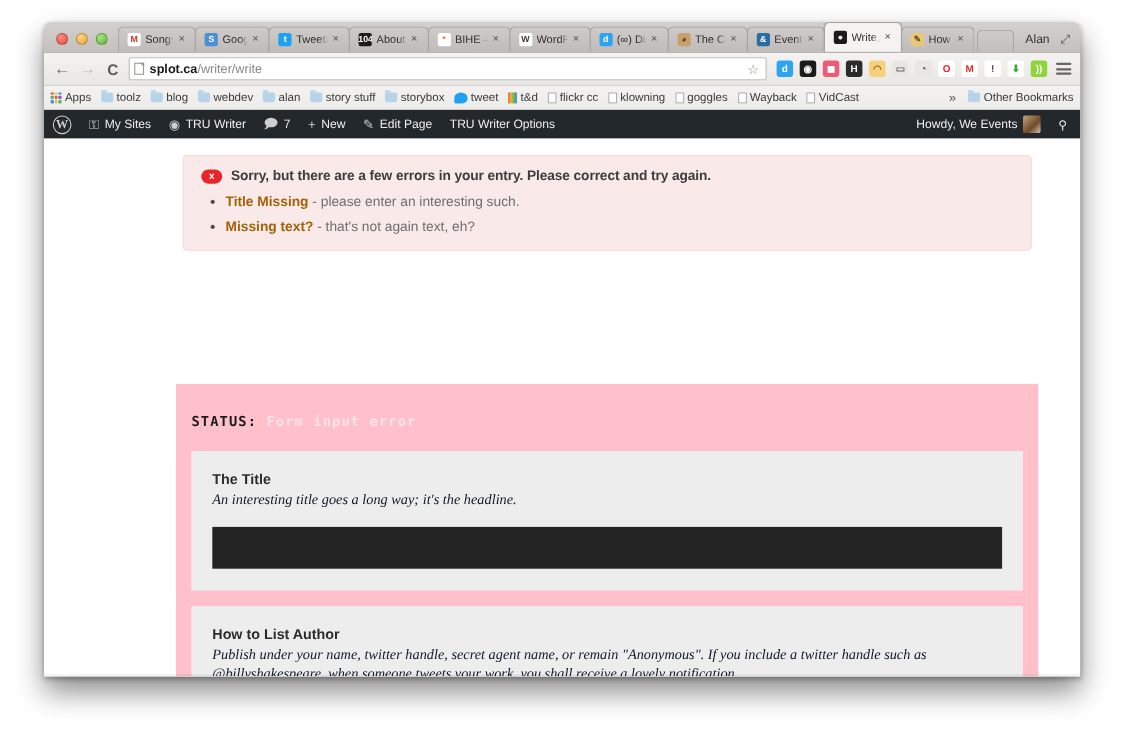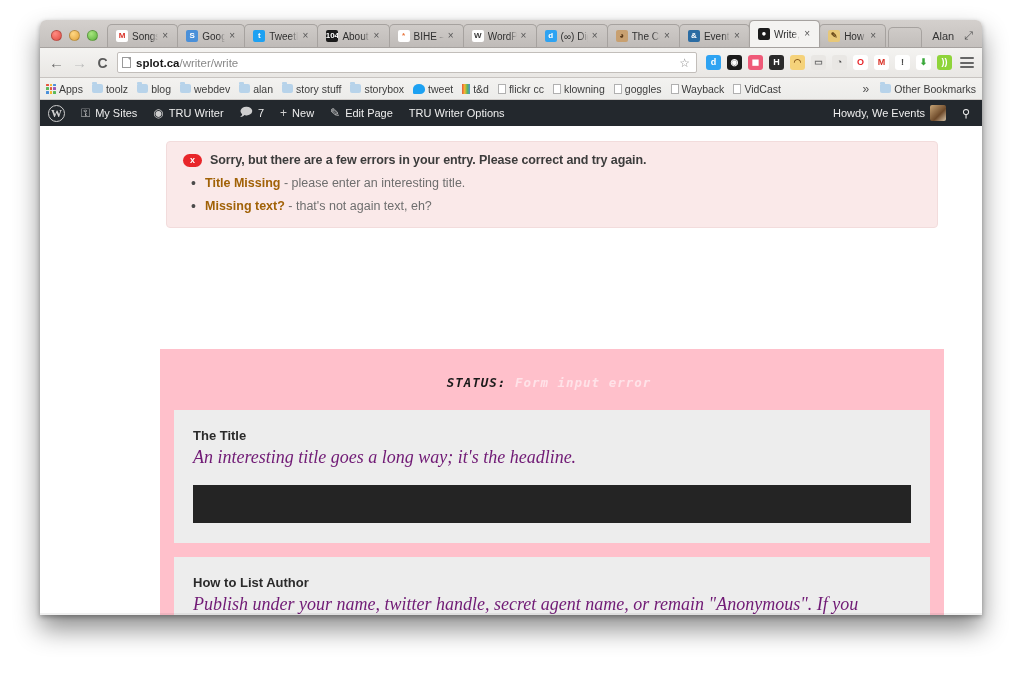--- a/index.html
+++ b/index.html
@@ -272,46 +272,45 @@
 
   
   #form-panel {
     position: absolute;
     left: 120px; top: 223px;
     width: 784px;
     background: #ffc0cb;
     padding: 0 14px 14px 14px;
   }
   #status-line {
-    text-align: center;
+    text-align: left;
     font-family: "DejaVu Sans Mono", "Liberation Mono", monospace;
     font-size: 12.5px;
     font-weight: bold;
     letter-spacing: 1px;
     color: #1a1a1a;
     padding: 26px 6px 20px 0;
-    font-style: italic;
   }
   #status-line .status-value { color: #ffe2e8; font-weight: bold; }
 
   .field-card {
     background: #ededed;
     padding: 18px 19px 20px 19px;
     margin-bottom: 14px;
   }
   .field-card:last-child { margin-bottom: 0; }
   .field-label {
     font-size: 13px; font-weight: bold; color: #2b2b2b;
     margin-bottom: 2px;
   }
   .field-help {
     font-family: "Liberation Serif", serif;
     font-style: italic;
-    font-size: 18px;
-    color: #701a75;
+    font-size: 13px;
+    color: #0f172a;
     line-height: 1.36;
     max-width: 700px;
   }
   .field-input {
     margin-top: 16px;
     height: 38px;
     background: #242424;
     color: #e8e8e8;
     font-size: 13px;
     display: flex; align-items: center;
@@ -549,21 +548,21 @@
     </div>
 
     <div id="site">
 
       <div id="error-notice">
         <div id="error-headline">
           <span class="x-badge">x</span>
           <span>Sorry, but there are a few errors in your entry. Please correct and try again.</span>
         </div>
         <ul id="error-list">
-            <li><b>Title Missing</b><span> - please enter an interesting title.</span></li>
+            <li><b>Title Missing</b><span> - please enter an interesting such.</span></li>
             <li><b>Missing text?</b><span> - that's not again text, eh?</span></li>
           </ul>
       </div>
 
       <div id="form-panel">
         <div id="status-line">
           <span class="status-label">STATUS:</span>
           <span class="status-value">Form input error</span>
         </div>
 

